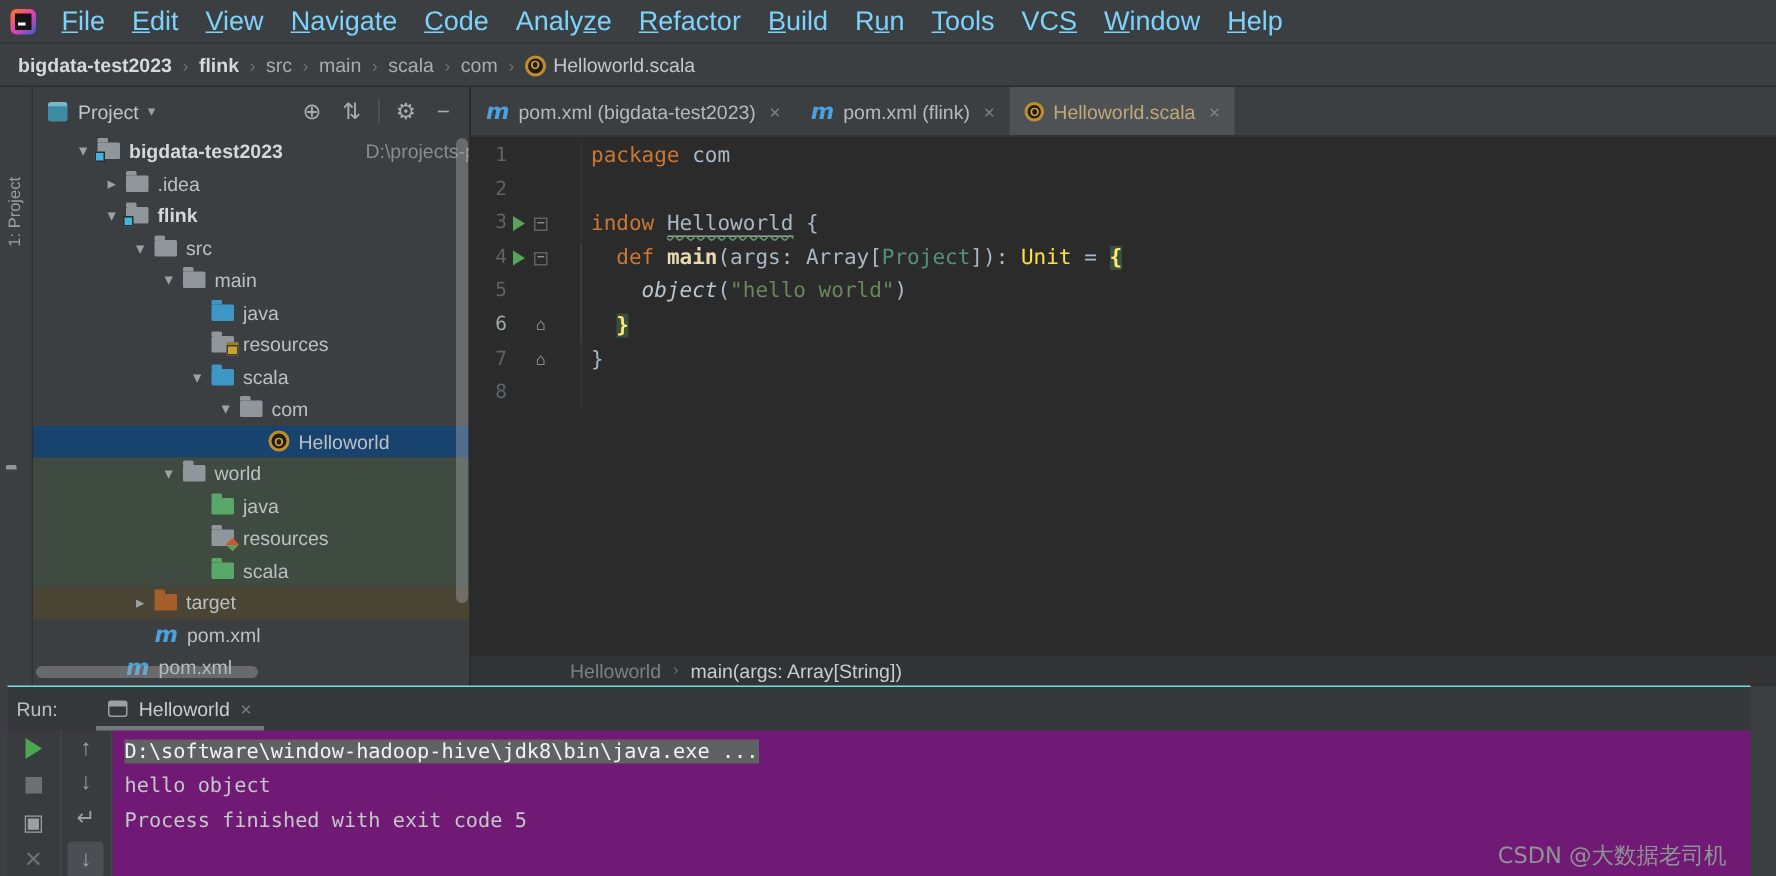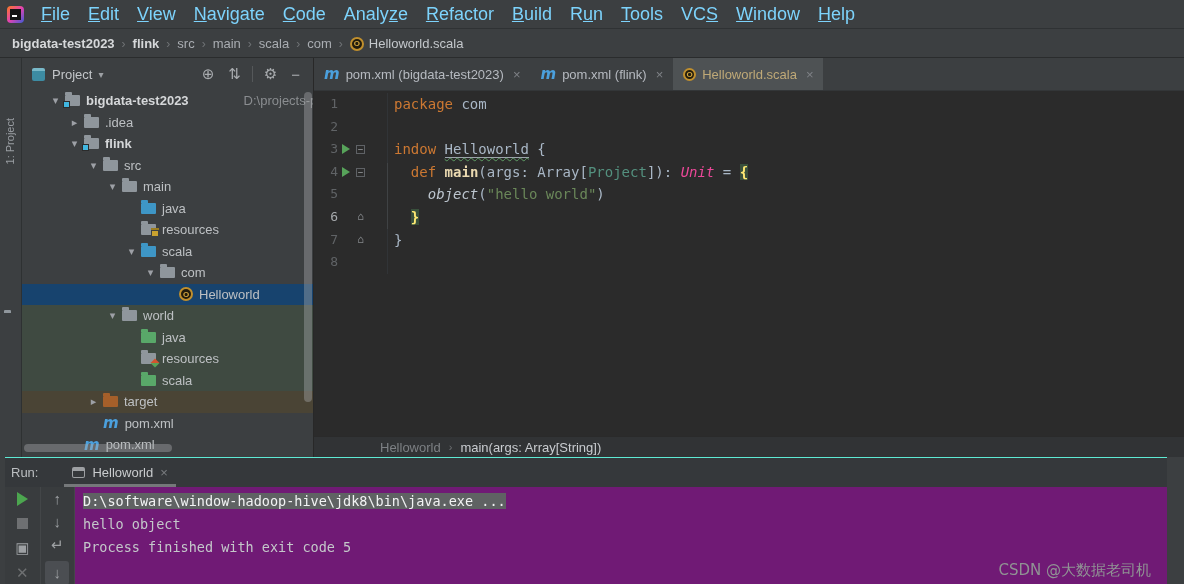--- a/index.html
+++ b/index.html
@@ -95,21 +95,21 @@
   .gut-fold { width:13px; flex:none; display:flex; align-items:center; justify-content:center; }
   .fold-minus { width:9px; height:9px; border:1px solid #5f6266; color:#9da0a3; font-size:9px;
     line-height:7px; text-align:center; }
   .fold-end { color:#85888b; font-size:11px; }
   .code-text { padding-left:6px; white-space:pre; color:#a9b7c6; border-left:1px solid #313437;margin-left:20px; }
   .kw  { color:#cc7832; }
   .pl  { color:#a9b7c6; }
   .decl{ color:#a9b7c6; border-bottom:1px solid #9ba3ab; text-decoration:underline wavy 1px #5d9b63; text-underline-offset:3px; }
   .fn  { color:#ead9b0; font-weight:bold; }
   .ty  { color:#54917f; }
-  .un  { color:#ec4899;font-style:italic; }
+  .un  { color:#fde047; }
   .str { color:#6a8759; }
   .it  { color:#bcc5ce; font-style:italic; }
   .brc { color:#ffe973; font-weight:bold; background:#39503c; }
   .indent-guide { position:absolute; left:73px; top:72px; width:1px; height:66px; background:#3f4244; }
 
   .editor-crumbs { position:absolute; left:0; bottom:0; width:100%; height:21px; background:#313335;
     border-top:1px solid #2a2a2a; display:flex; align-items:center; padding-left:66px; font-size:13px; }
   .ec-item { color:#c9ccd0; }
   .ec-item.dim { color:#7d8084; }
   .ec-sep { color:#6f7275; margin:0 8px; font-size:11px; }

